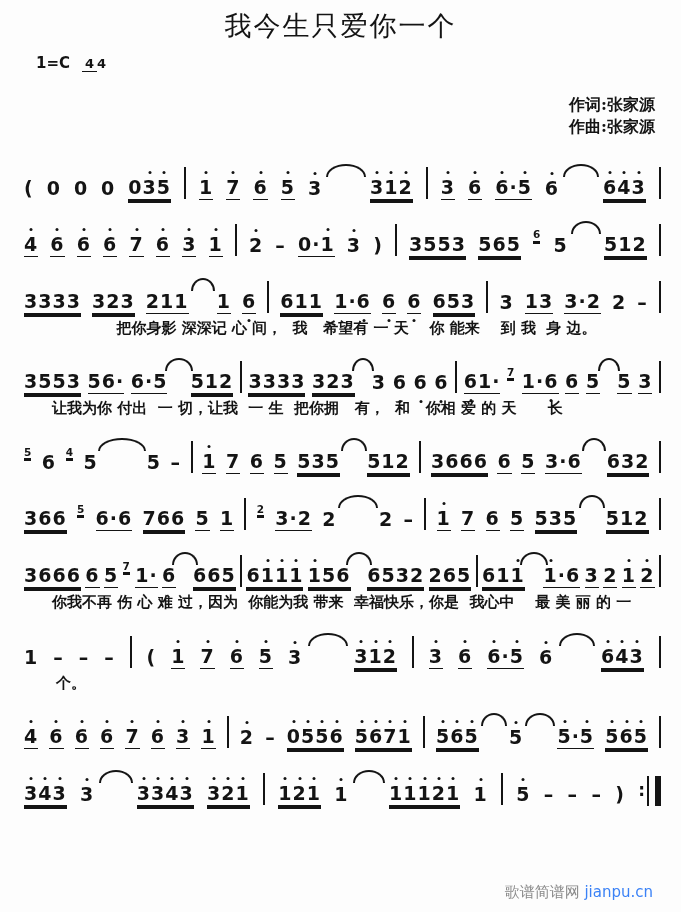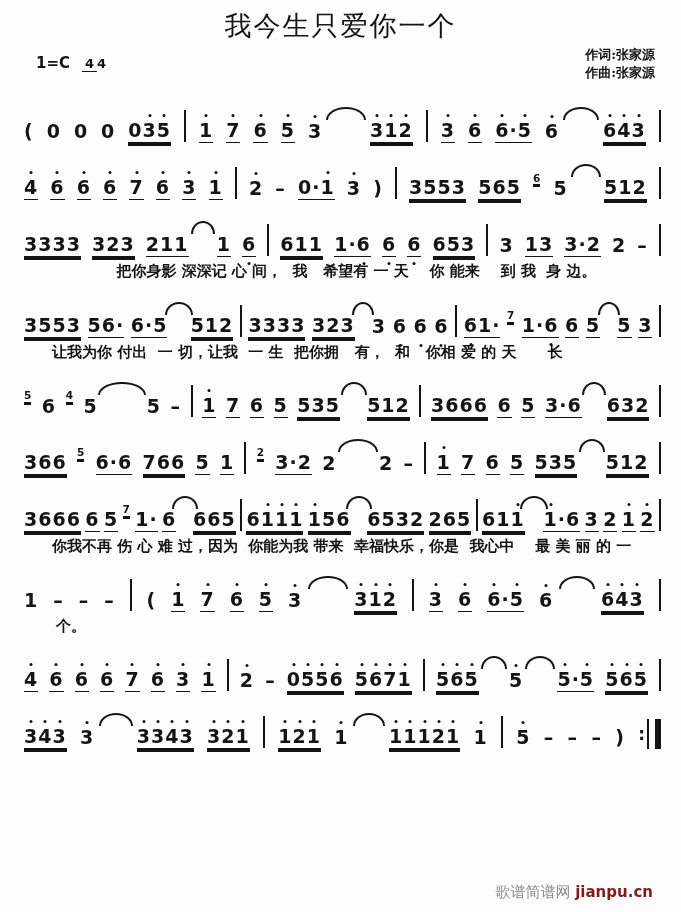--- a/index.html
+++ b/index.html
@@ -11,22 +11,22 @@
   .title{
     text-align:center;font-size:27px;font-weight:normal;padding-top:8px;
     font-family:"DejaVu Serif","Liberation Serif",serif;letter-spacing:2px;
   }
   .meta-row{display:flex;justify-content:space-between;align-items:flex-start;
     padding:2px 26px 0 36px;}
   .keysig{font-size:15px;font-weight:bold;padding-top:8px;}
   .frac{display:inline-block;text-align:center;vertical-align:middle;
     font-size:13px;font-weight:bold;line-height:1.05;margin-left:12px;}
   .frac .top{border-bottom:1.5px solid #141414;padding:0 3px;}
-  .credits{font-size:13px;font-weight:bold;text-align:left;line-height:1.4;
-    font-family:"DejaVu Serif","Liberation Serif",serif;}
+  .credits{font-size:16px;font-weight:bold;text-align:left;line-height:1.4;
+    font-family:"DejaVu Serif","Liberation Serif",serif;margin-top:48px;}
   .score{padding:4px 20px 0 24px;}
   .sysline{
     display:flex;align-items:flex-end;justify-content:space-between;
     margin-top:21px;font-weight:bold;font-size:19px;line-height:1;
     min-height:30px;
   }
   .note{position:relative;padding-bottom:2px;letter-spacing:1px;white-space:nowrap;}
   .note.u1{border-bottom:1.7px solid #141414;}
   .note.u2{border-bottom:1.7px solid #141414;box-shadow:0 3px 0 #141414;}
   .ch{position:relative;display:inline-block;}
@@ -40,21 +40,21 @@
   .grace{font-size:10.5px;font-weight:bold;line-height:1;
     border-bottom:1px solid #141414;box-shadow:0 2px 0 #141414;
     margin:0 1px 15px 0;padding-bottom:1px;}
   .rpt{display:flex;align-items:center;}
   .rptdots{font-size:17px;font-weight:bold;margin-right:2px;}
   .endbar{width:6px;height:30px;border-left:2.5px solid #141414;border-right:6px solid #141414;}
   .lyrics{font-size:15px;font-weight:bold;white-space:pre;margin-top:6px;
     font-family:"DejaVu Serif","Liberation Serif",serif;line-height:1.15;}
   .footer{position:absolute;right:28px;bottom:10px;font-size:15px;color:#8a8a8a;
     font-family:"DejaVu Serif","Liberation Serif",serif;}
-  .footer .url{color:#7f1d1d;font-weight:bold;font-family:"DejaVu Sans",sans-serif;}
+  .footer .url{color:#3b82f6;font-weight:normal;font-family:"DejaVu Sans",sans-serif;}
 </style>
 </head>
 <body>
 
 <div class="title">我今生只爱你一个</div>
 
 <div class="meta-row">
   <div class="keysig">
     <span>1=C</span><span class="frac"><span class="top">4</span><span class="bot">4</span></span>
   </div>

